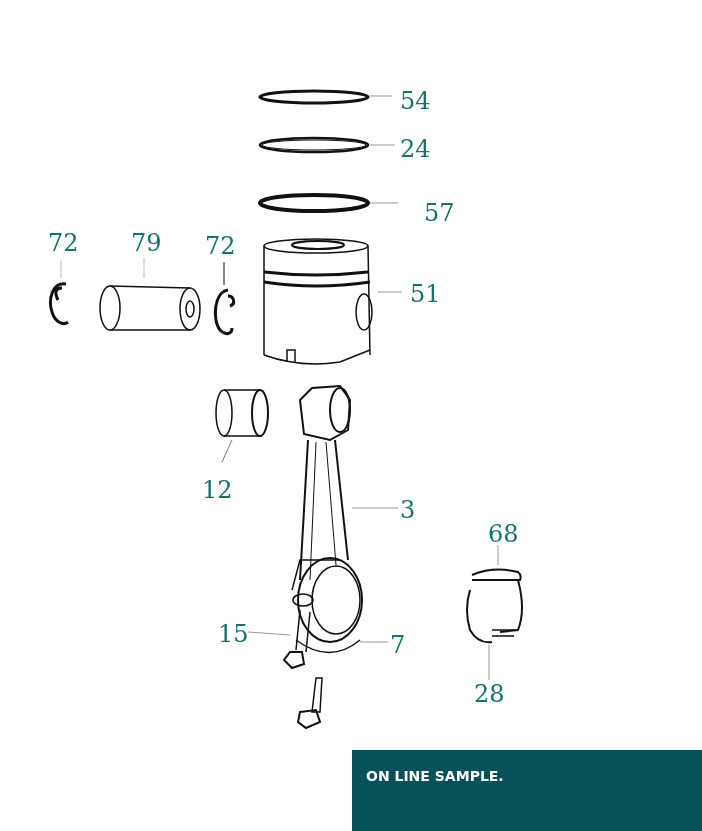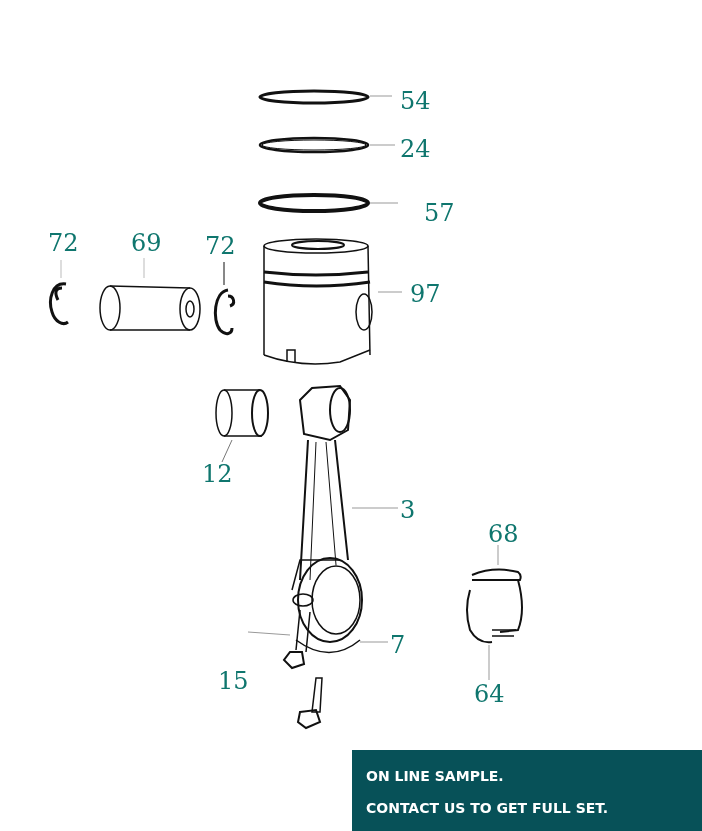--- a/index.html
+++ b/index.html
@@ -94,26 +94,25 @@
     <path d="M470 590 Q464 610 470 630 Q478 644 492 642 M518 580 Q526 610 518 630 L500 632" stroke-width="2"></path>
     <path d="M492 630 L516 630 M492 636 L514 636" stroke-width="1.5"></path>
     <line x1="489" y1="645" x2="489" y2="680" stroke="#999" stroke-width="1"></line>
   </g>
 </svg>
 
 <div class="callout" style="left:400px;top:89px;">54</div>
 <div class="callout" style="left:400px;top:137px;">24</div>
 <div class="callout" style="left:424px;top:193px;margin-top:8px;">57</div>
 <div class="callout" style="left:48px;top:231px;">72</div>
-<div class="callout" style="left:131px;top:231px;">69</div>
+<div class="callout" style="left:131px;top:231px;">79</div>
 <div class="callout" style="left:205px;top:234px;">72</div>
-<div class="callout" style="left:410px;top:282px;">97</div>
-<div class="callout" style="left:202px;top:462px;">12</div>
+<div class="callout" style="left:410px;top:282px;">51</div>
+<div class="callout" style="left:202px;top:478px;">12</div>
 <div class="callout" style="left:400px;top:498px;">3</div>
-<div class="callout" style="left:218px;top:622px;margin-top:47px;">15</div>
+<div class="callout" style="left:218px;top:622px;">15</div>
 <div class="callout" style="left:390px;top:633px;">7</div>
 <div class="callout" style="left:488px;top:522px;">68</div>
-<div class="callout" style="left:474px;top:682px;">64</div>
+<div class="callout" style="left:474px;top:682px;">28</div>
 
 <div class="banner">
   <div class="l1">ON LINE SAMPLE.</div>
-  <div class="l2">CONTACT US TO GET FULL SET.</div>
 </div>
 
 </body></html>

